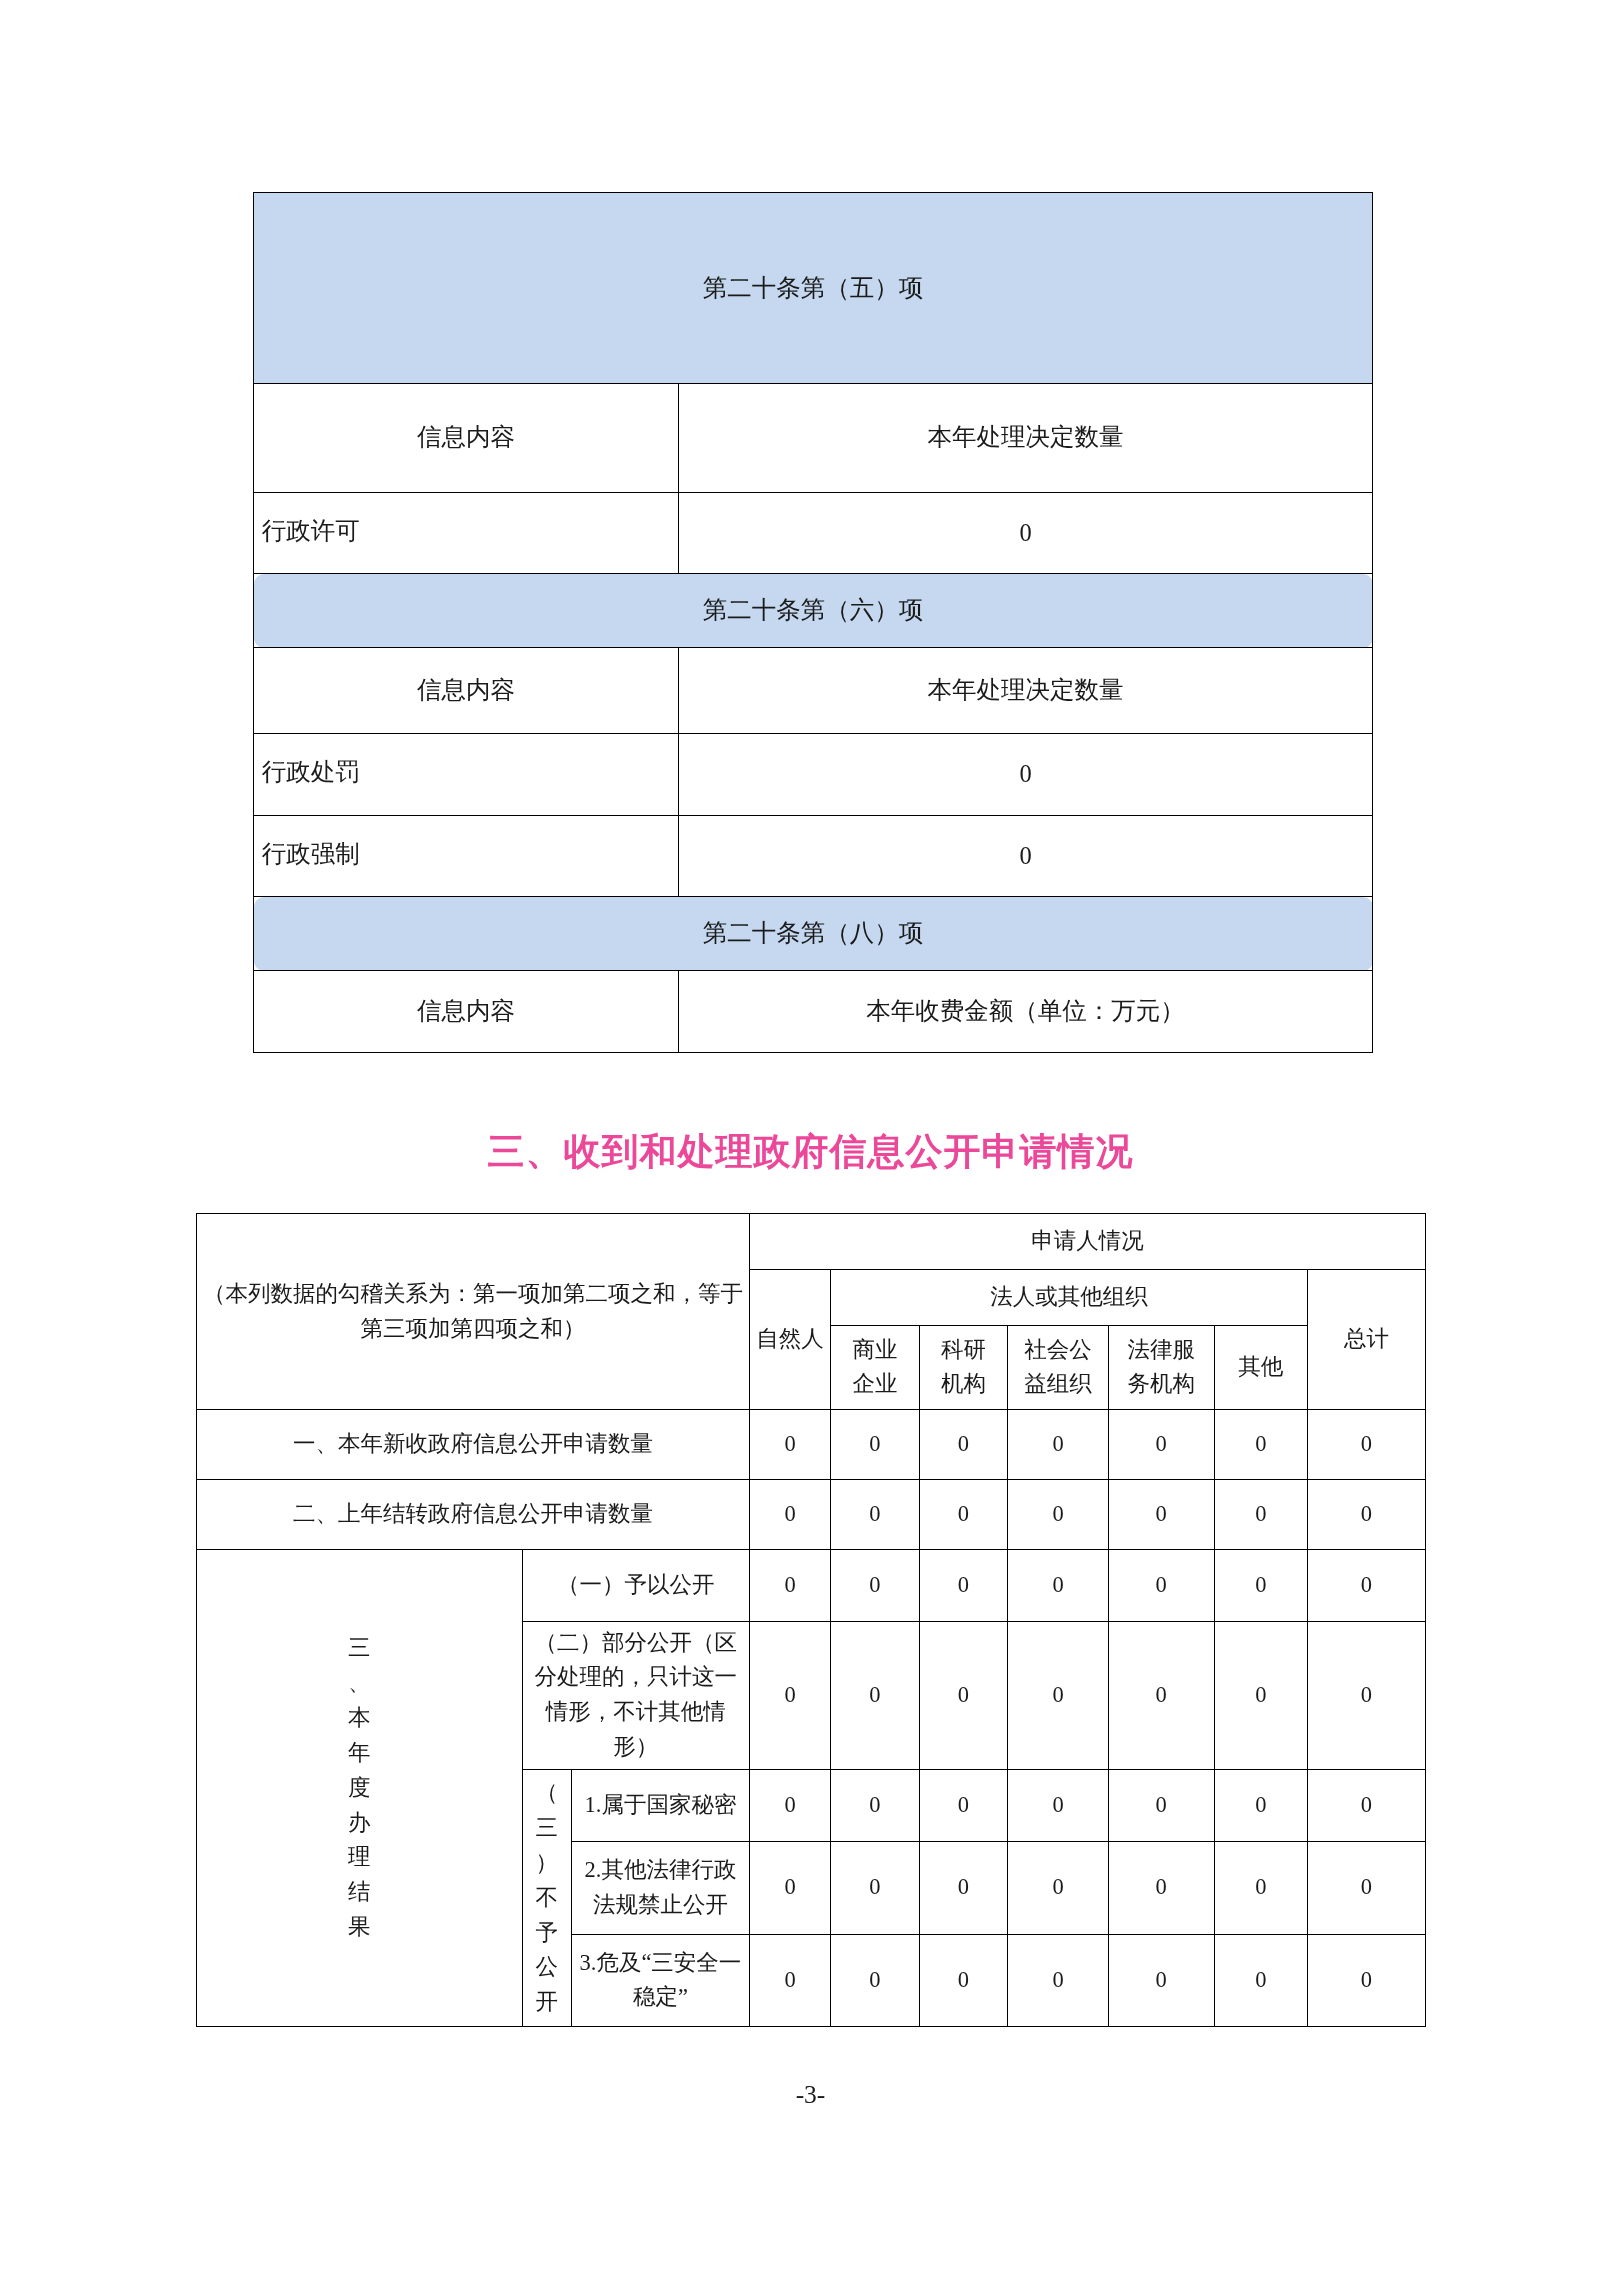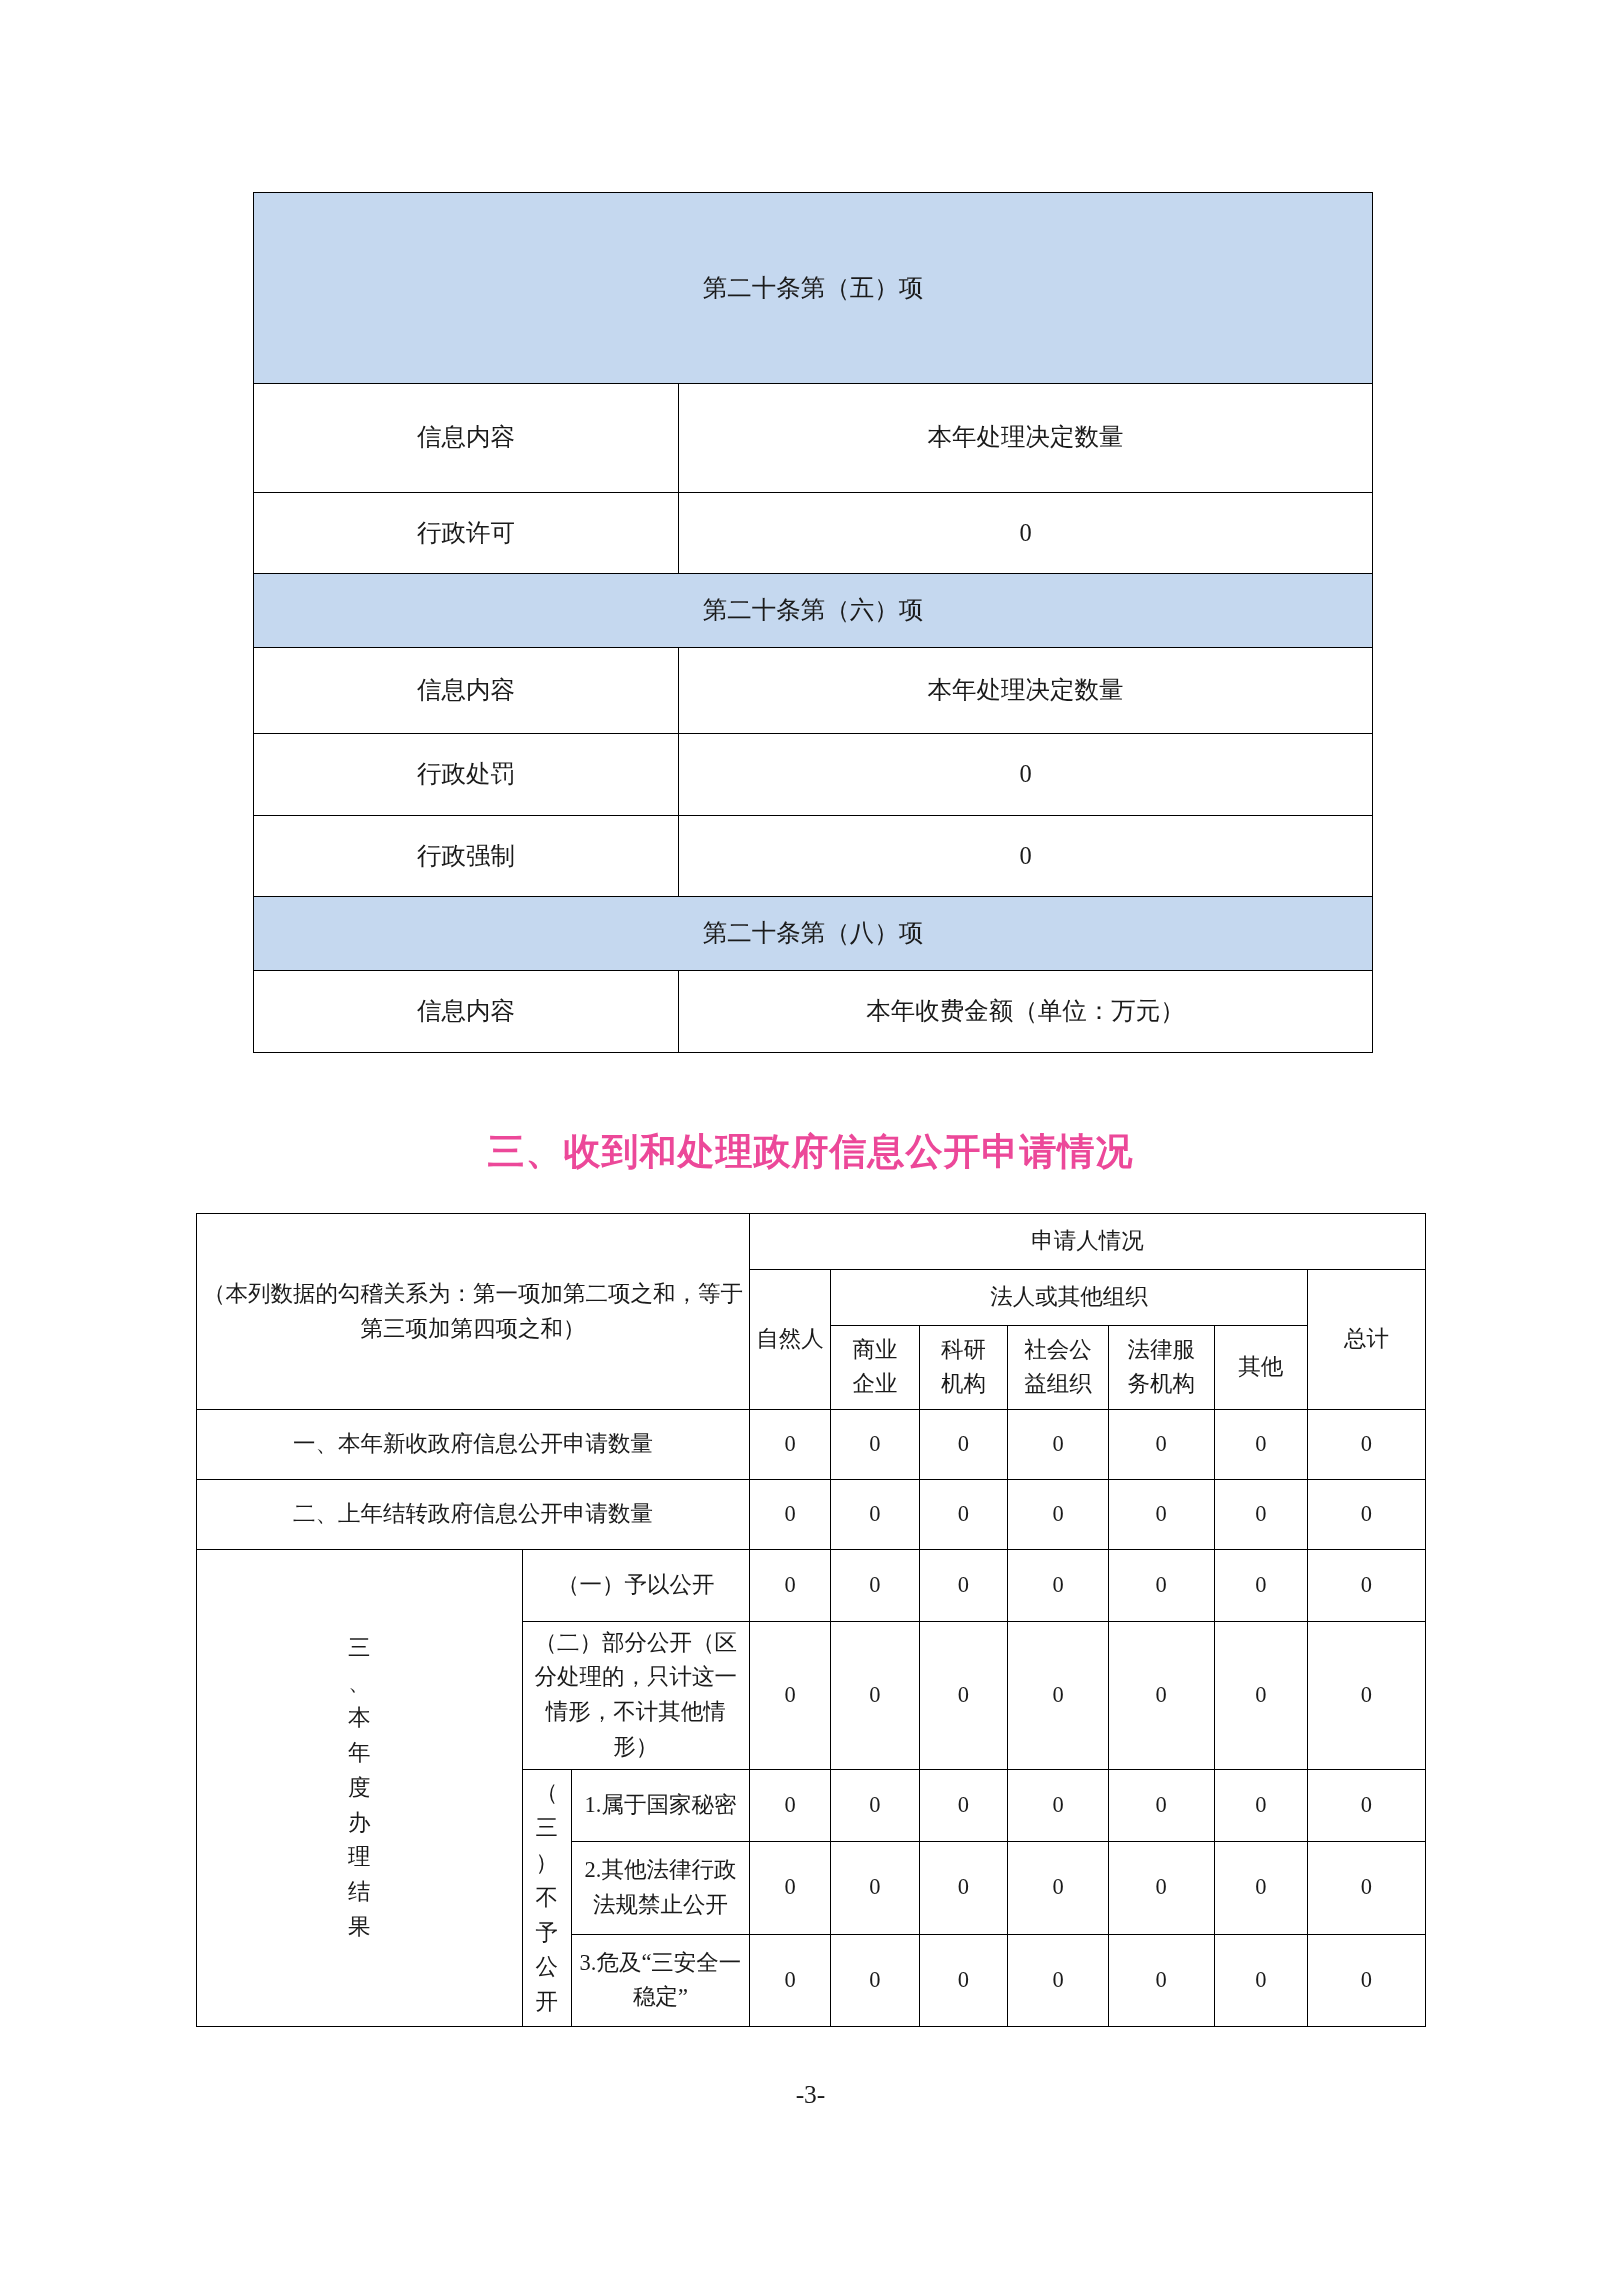--- a/index.html
+++ b/index.html
@@ -41,26 +41,26 @@
     font-size: 24.5px;
     line-height: 1.5;
     padding: 5.9px 7.8px;
     vertical-align: middle;
     color: #1a1a1a;
   }
   .blue {
     background: #c5d8ef;
   }
   .c  { text-align: center; }
-  .l  { text-align: center; padding-left: 15.7px; }
+  .l  { text-align: left; padding-left: 15.7px; font-family: Liberation Mono, monospace; }
 
   .r-tall   { height: 178px; }
   .r-head   { height: 96px; }
   .r-data   { height: 69px; }
-  .r-mid    { height: 61px; }
+  .r-mid    { height: 61px; border-radius: 10px; }
   .r-head2  { height: 73px; }
 
   
   .sec-heading {
     position: absolute;
     left: 0;
     top: 1127px;
     width: 1621px;
     text-align: center;
     font-family: "DejaVu Sans", "Liberation Sans", sans-serif;

